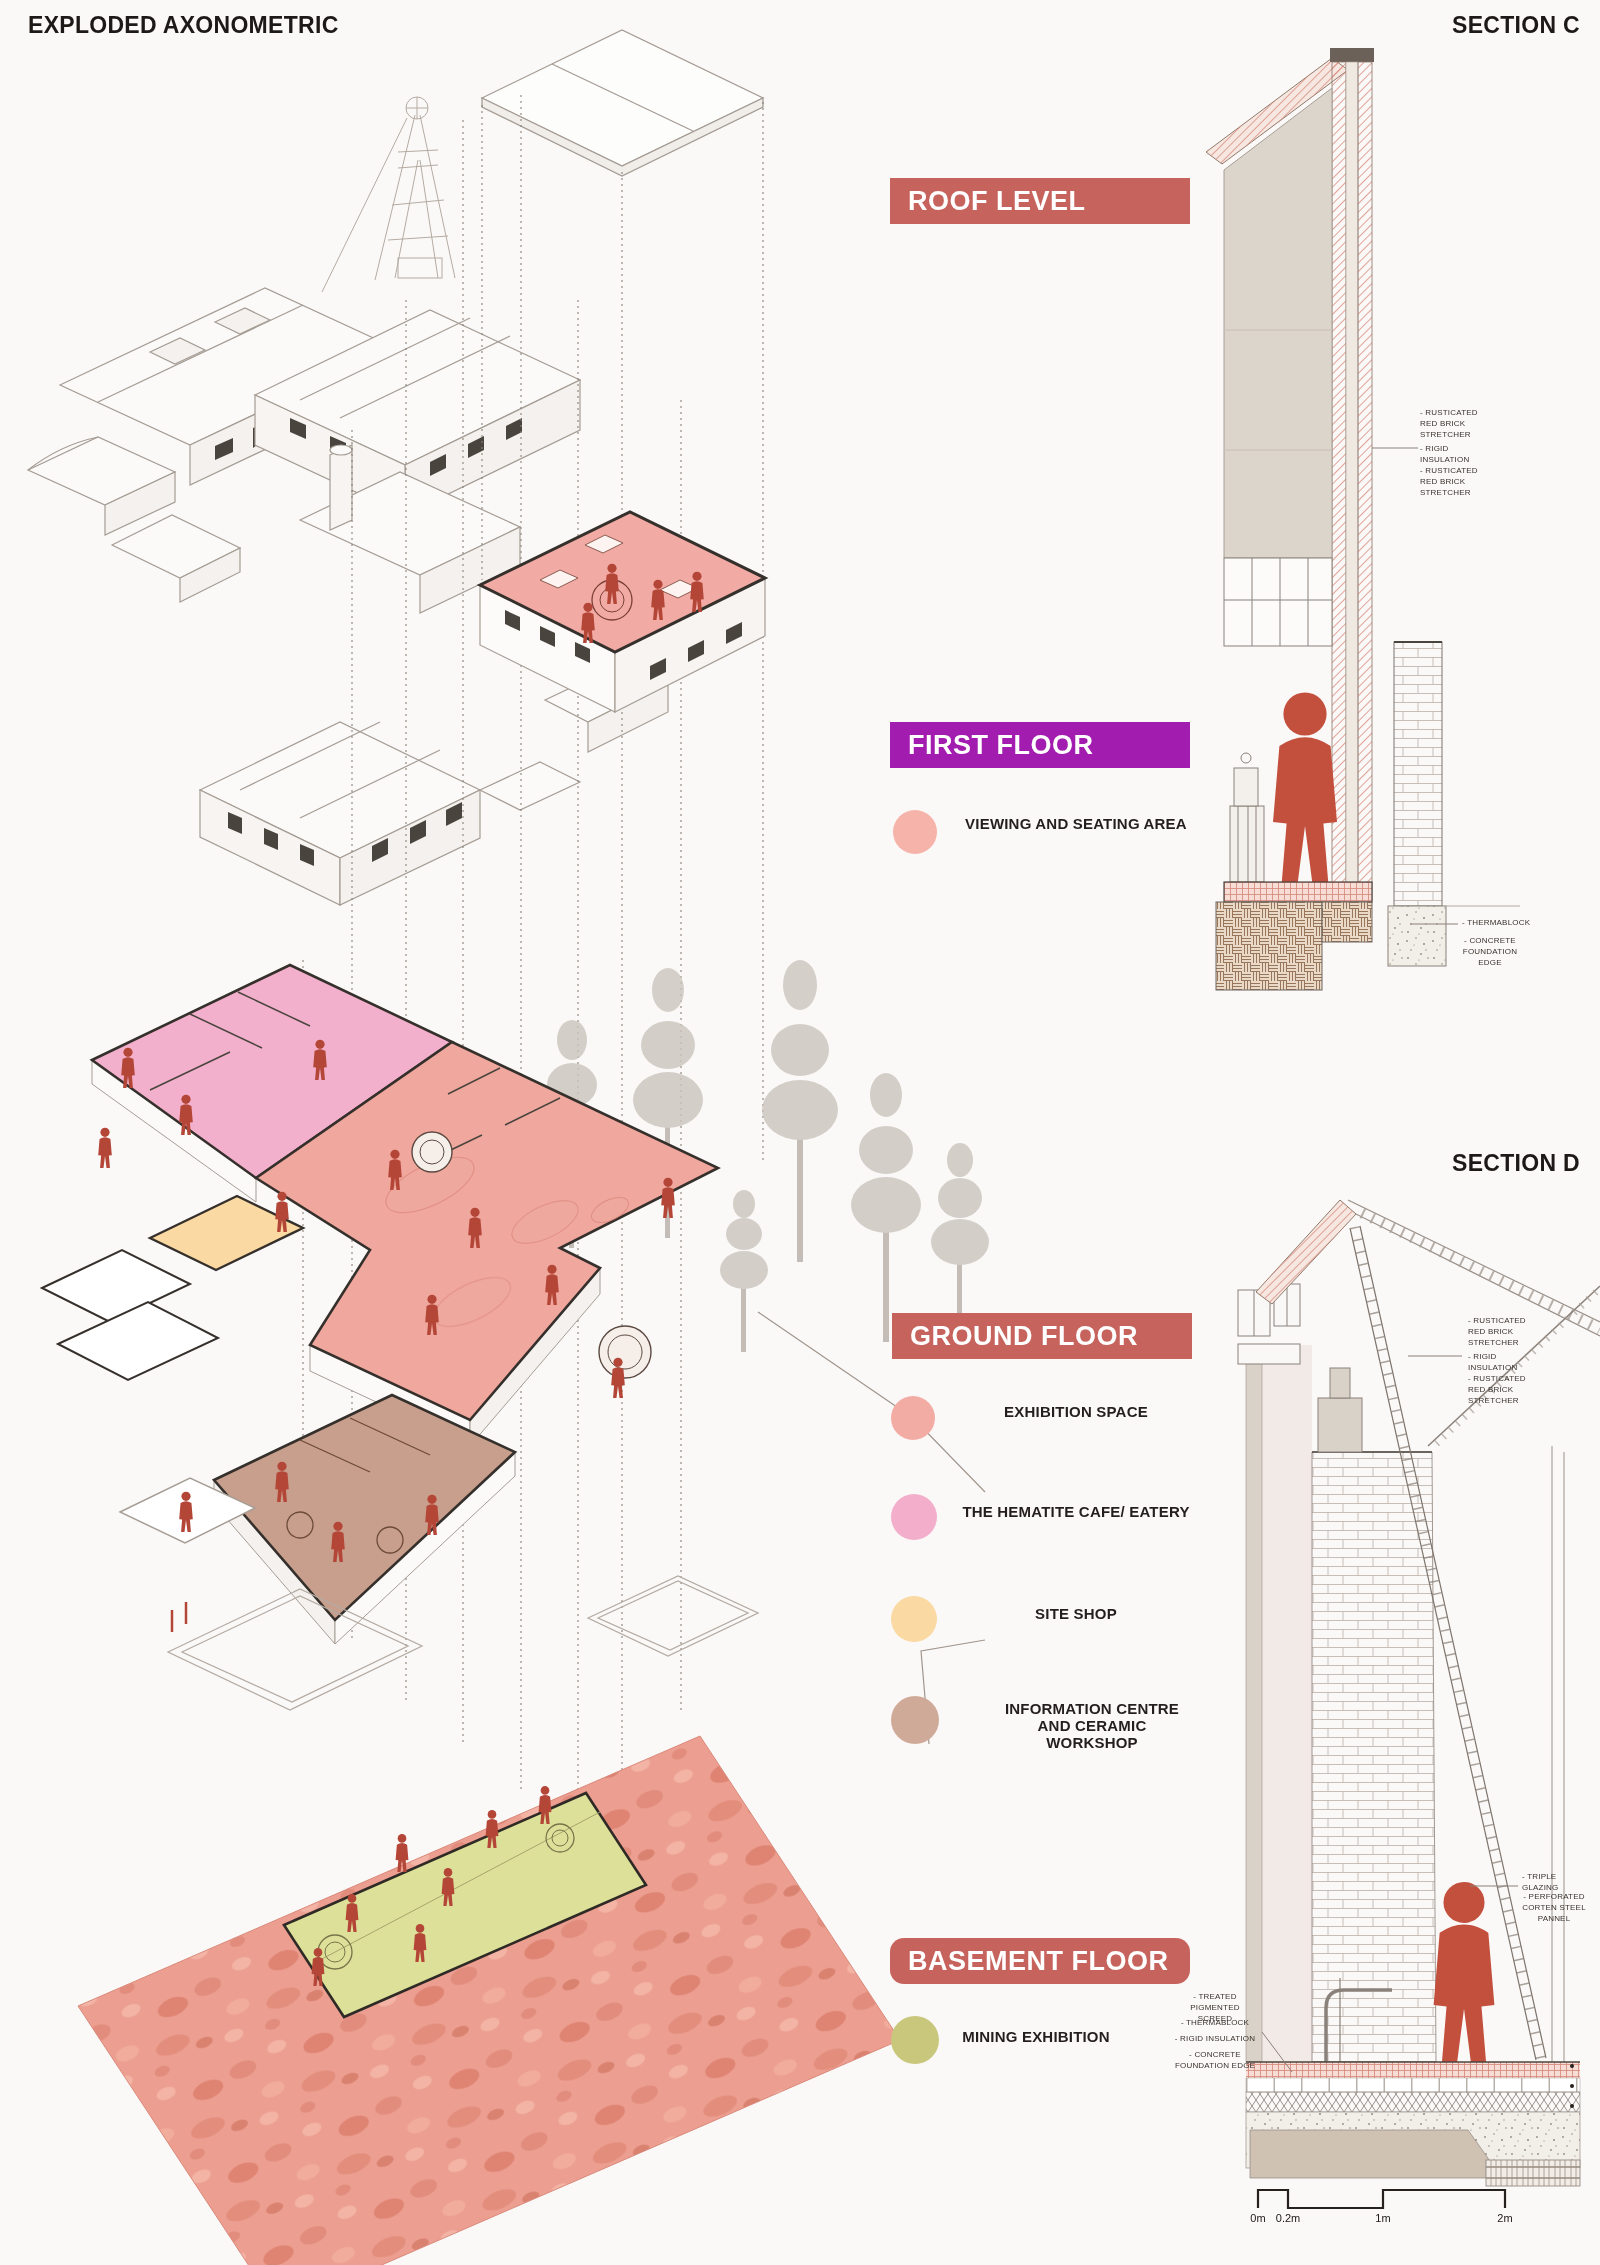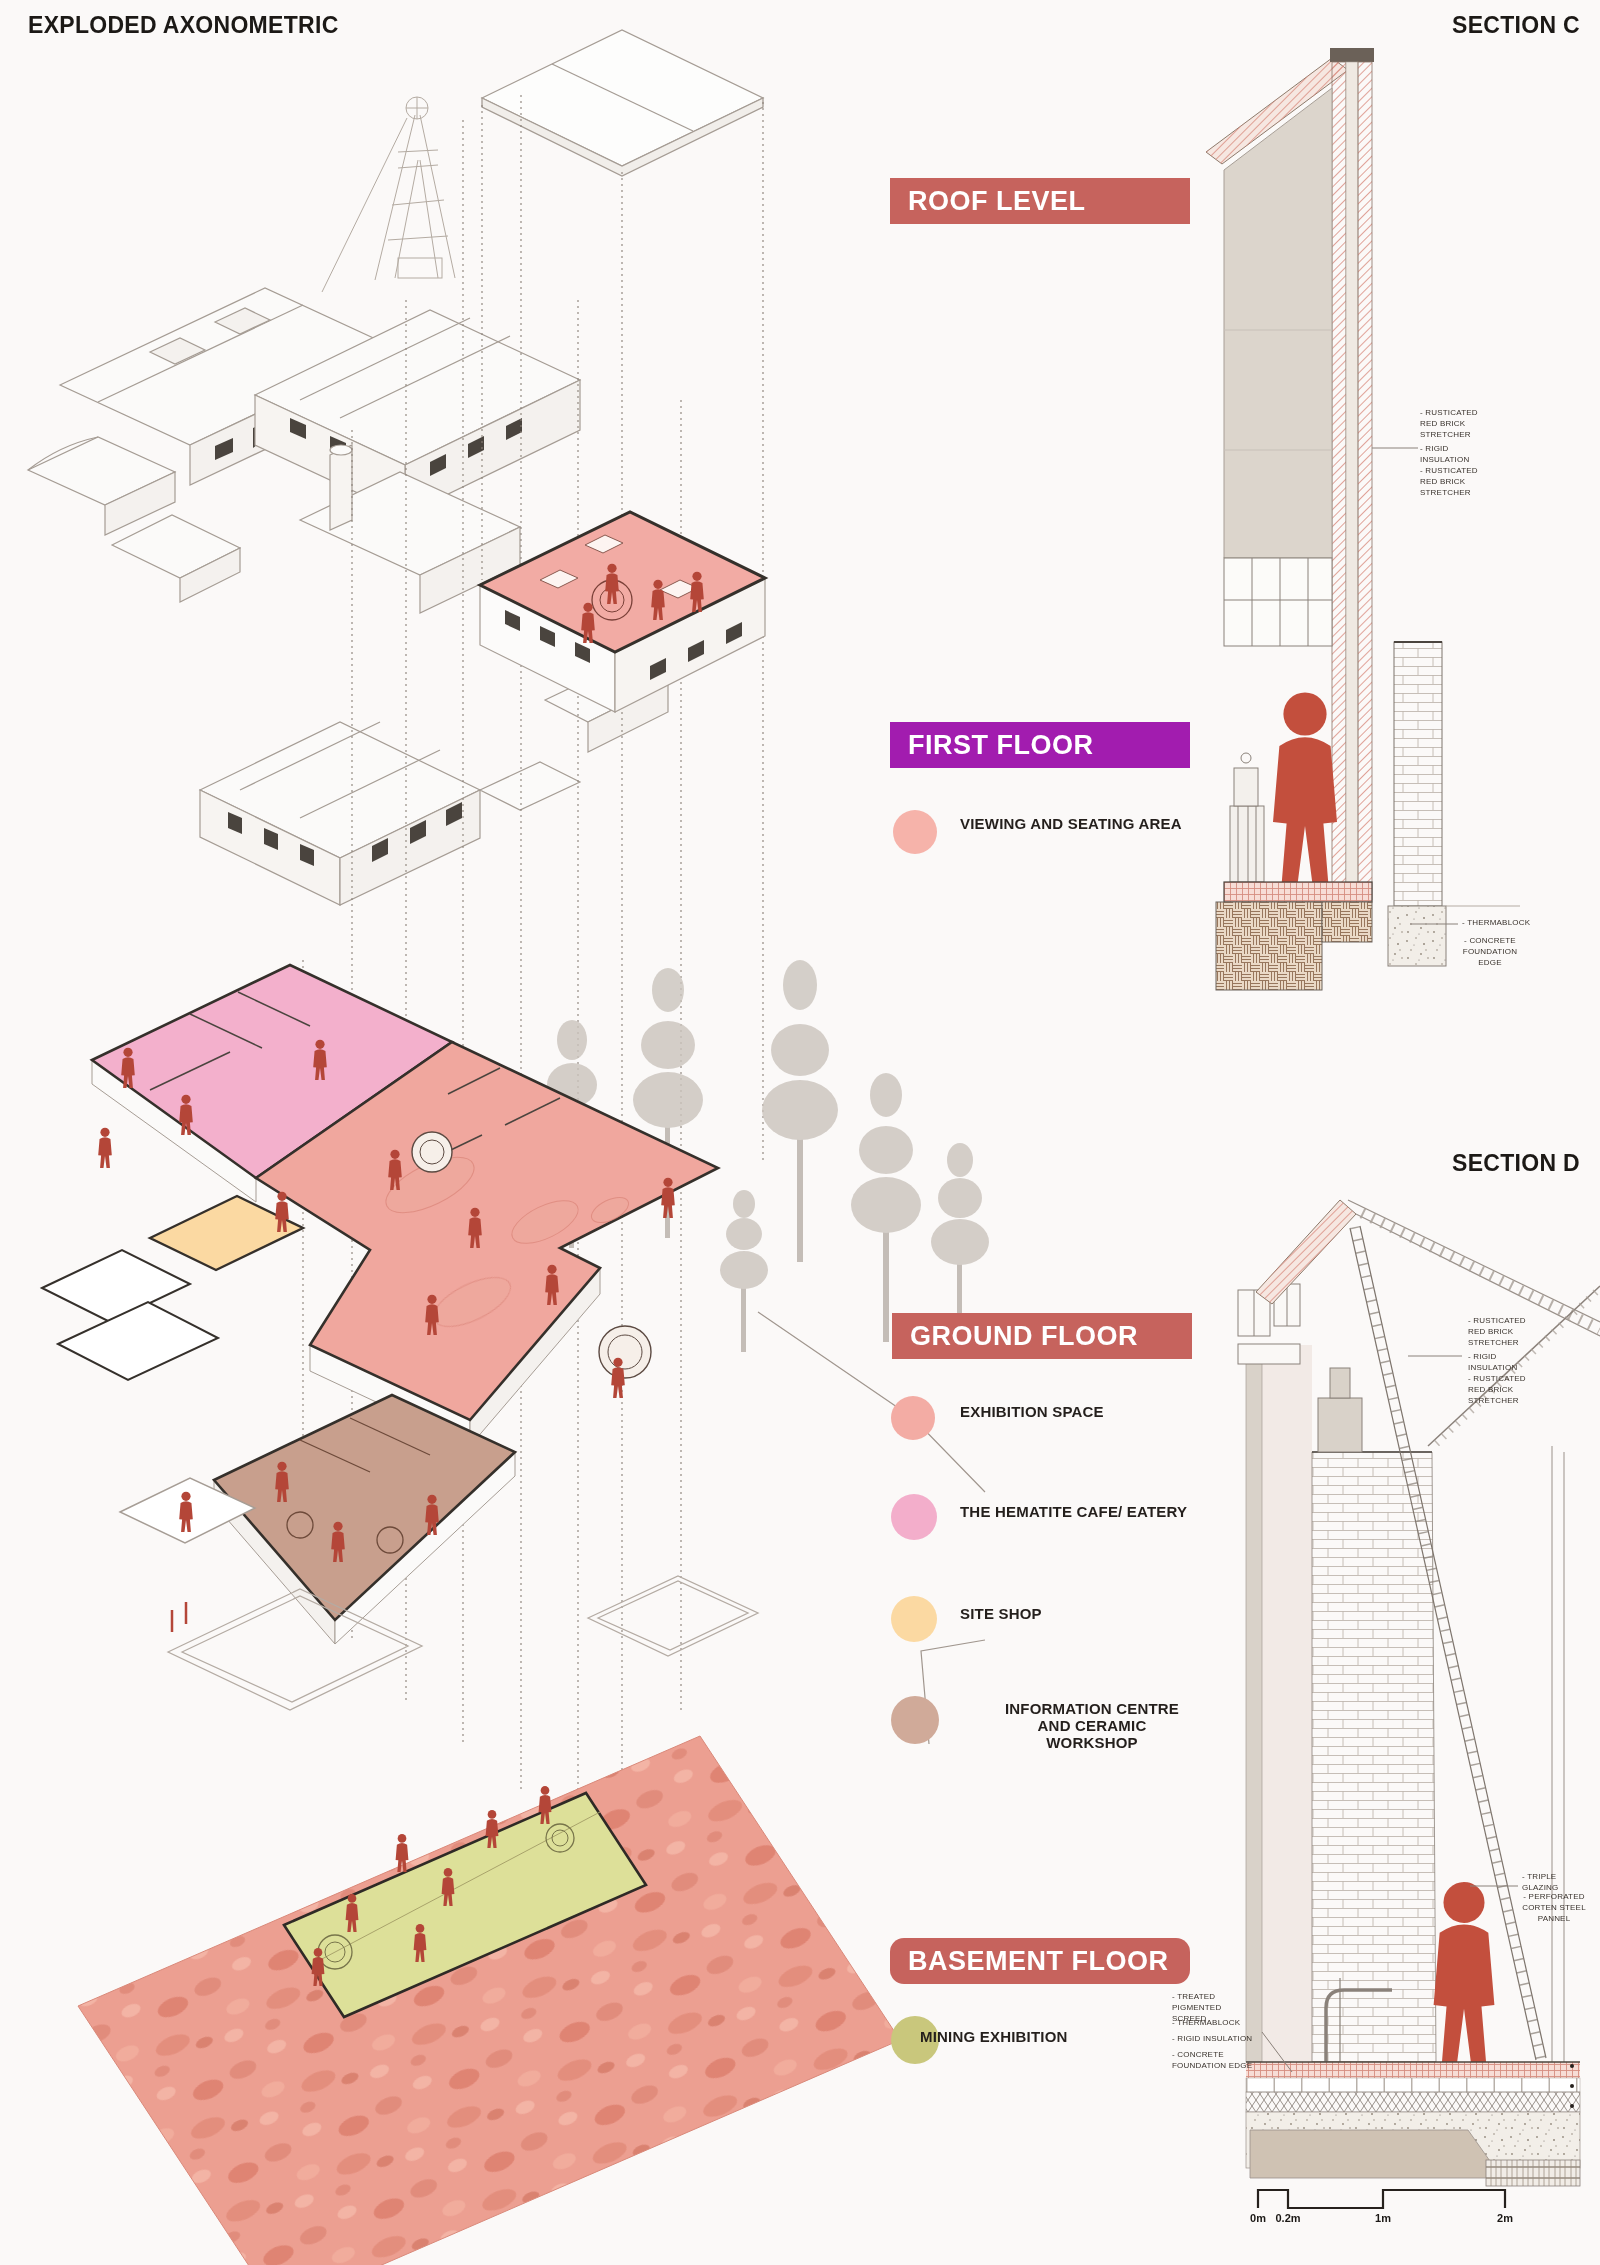--- a/index.html
+++ b/index.html
@@ -4,24 +4,24 @@
 <style>
   html,body{margin:0;padding:0;background:#e8e4e0;}
   .sheet{position:relative;width:1600px;height:2265px;background:#fbf9f8;overflow:hidden;
          font-family:"Liberation Sans",sans-serif;}
   .abs{position:absolute;}
   .title{font-weight:bold;font-size:23px;color:#1c1916;letter-spacing:.3px;white-space:nowrap;}
   .banner{height:46px;width:300px;color:#ffffff;font-weight:bold;font-size:27px;letter-spacing:.5px;
           display:flex;align-items:center;padding-left:18px;box-sizing:border-box;}
   .circle{border-radius:50%;}
   .legend-label{font-weight:bold;font-size:15px;color:#241f1c;letter-spacing:.2px;}
-  .right{text-align:left;}
+  .right{text-align:center;}
   .center{text-align:center;}
   .annot{font-size:8px;color:#39322c;line-height:1.35;letter-spacing:.2px;}
-  .scale-label{font-weight:bold;font-size:11px;color:#1c1916;text-align:center;}
+  .scale-label{font-weight:normal;font-size:11px;color:#1c1916;text-align:center;}
   svg{display:block;}
 </style>
 </head>
 <body>
 
 <div class="sheet">
 
   <svg class="abs" style="left:0;top:0" width="1600" height="2265" viewBox="0 0 1600 2265">
     <defs>
       <g id="person">

